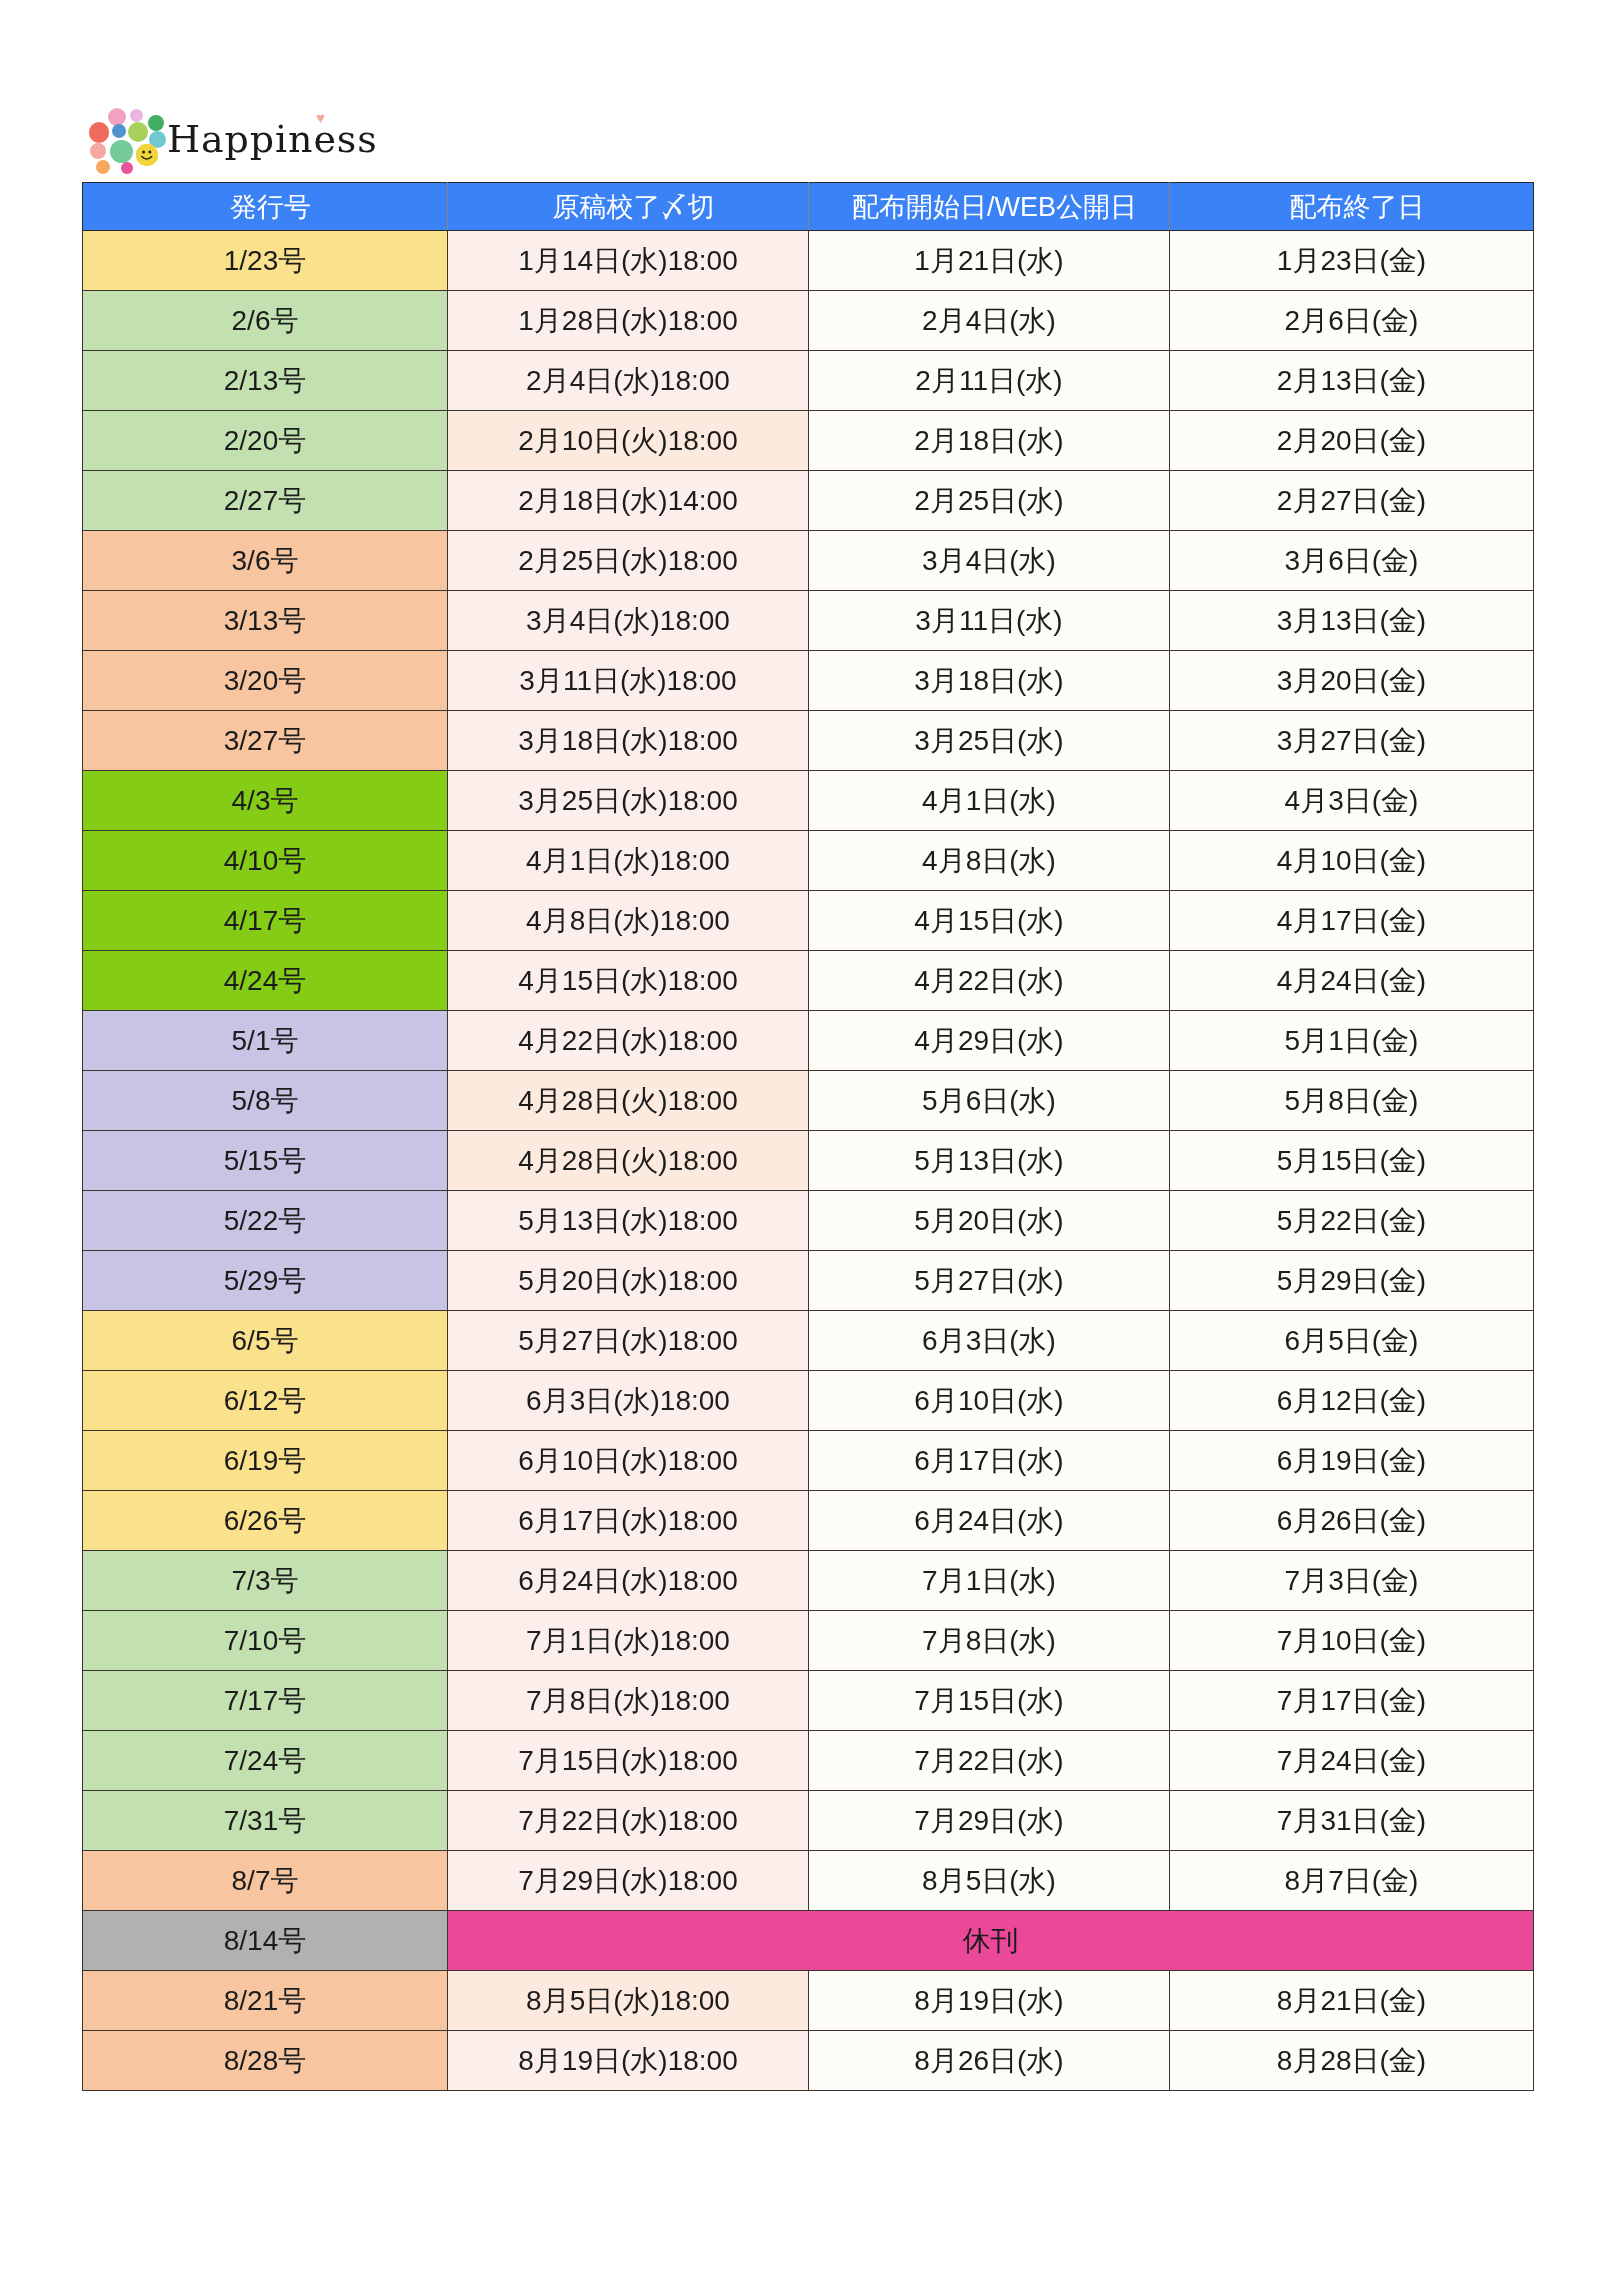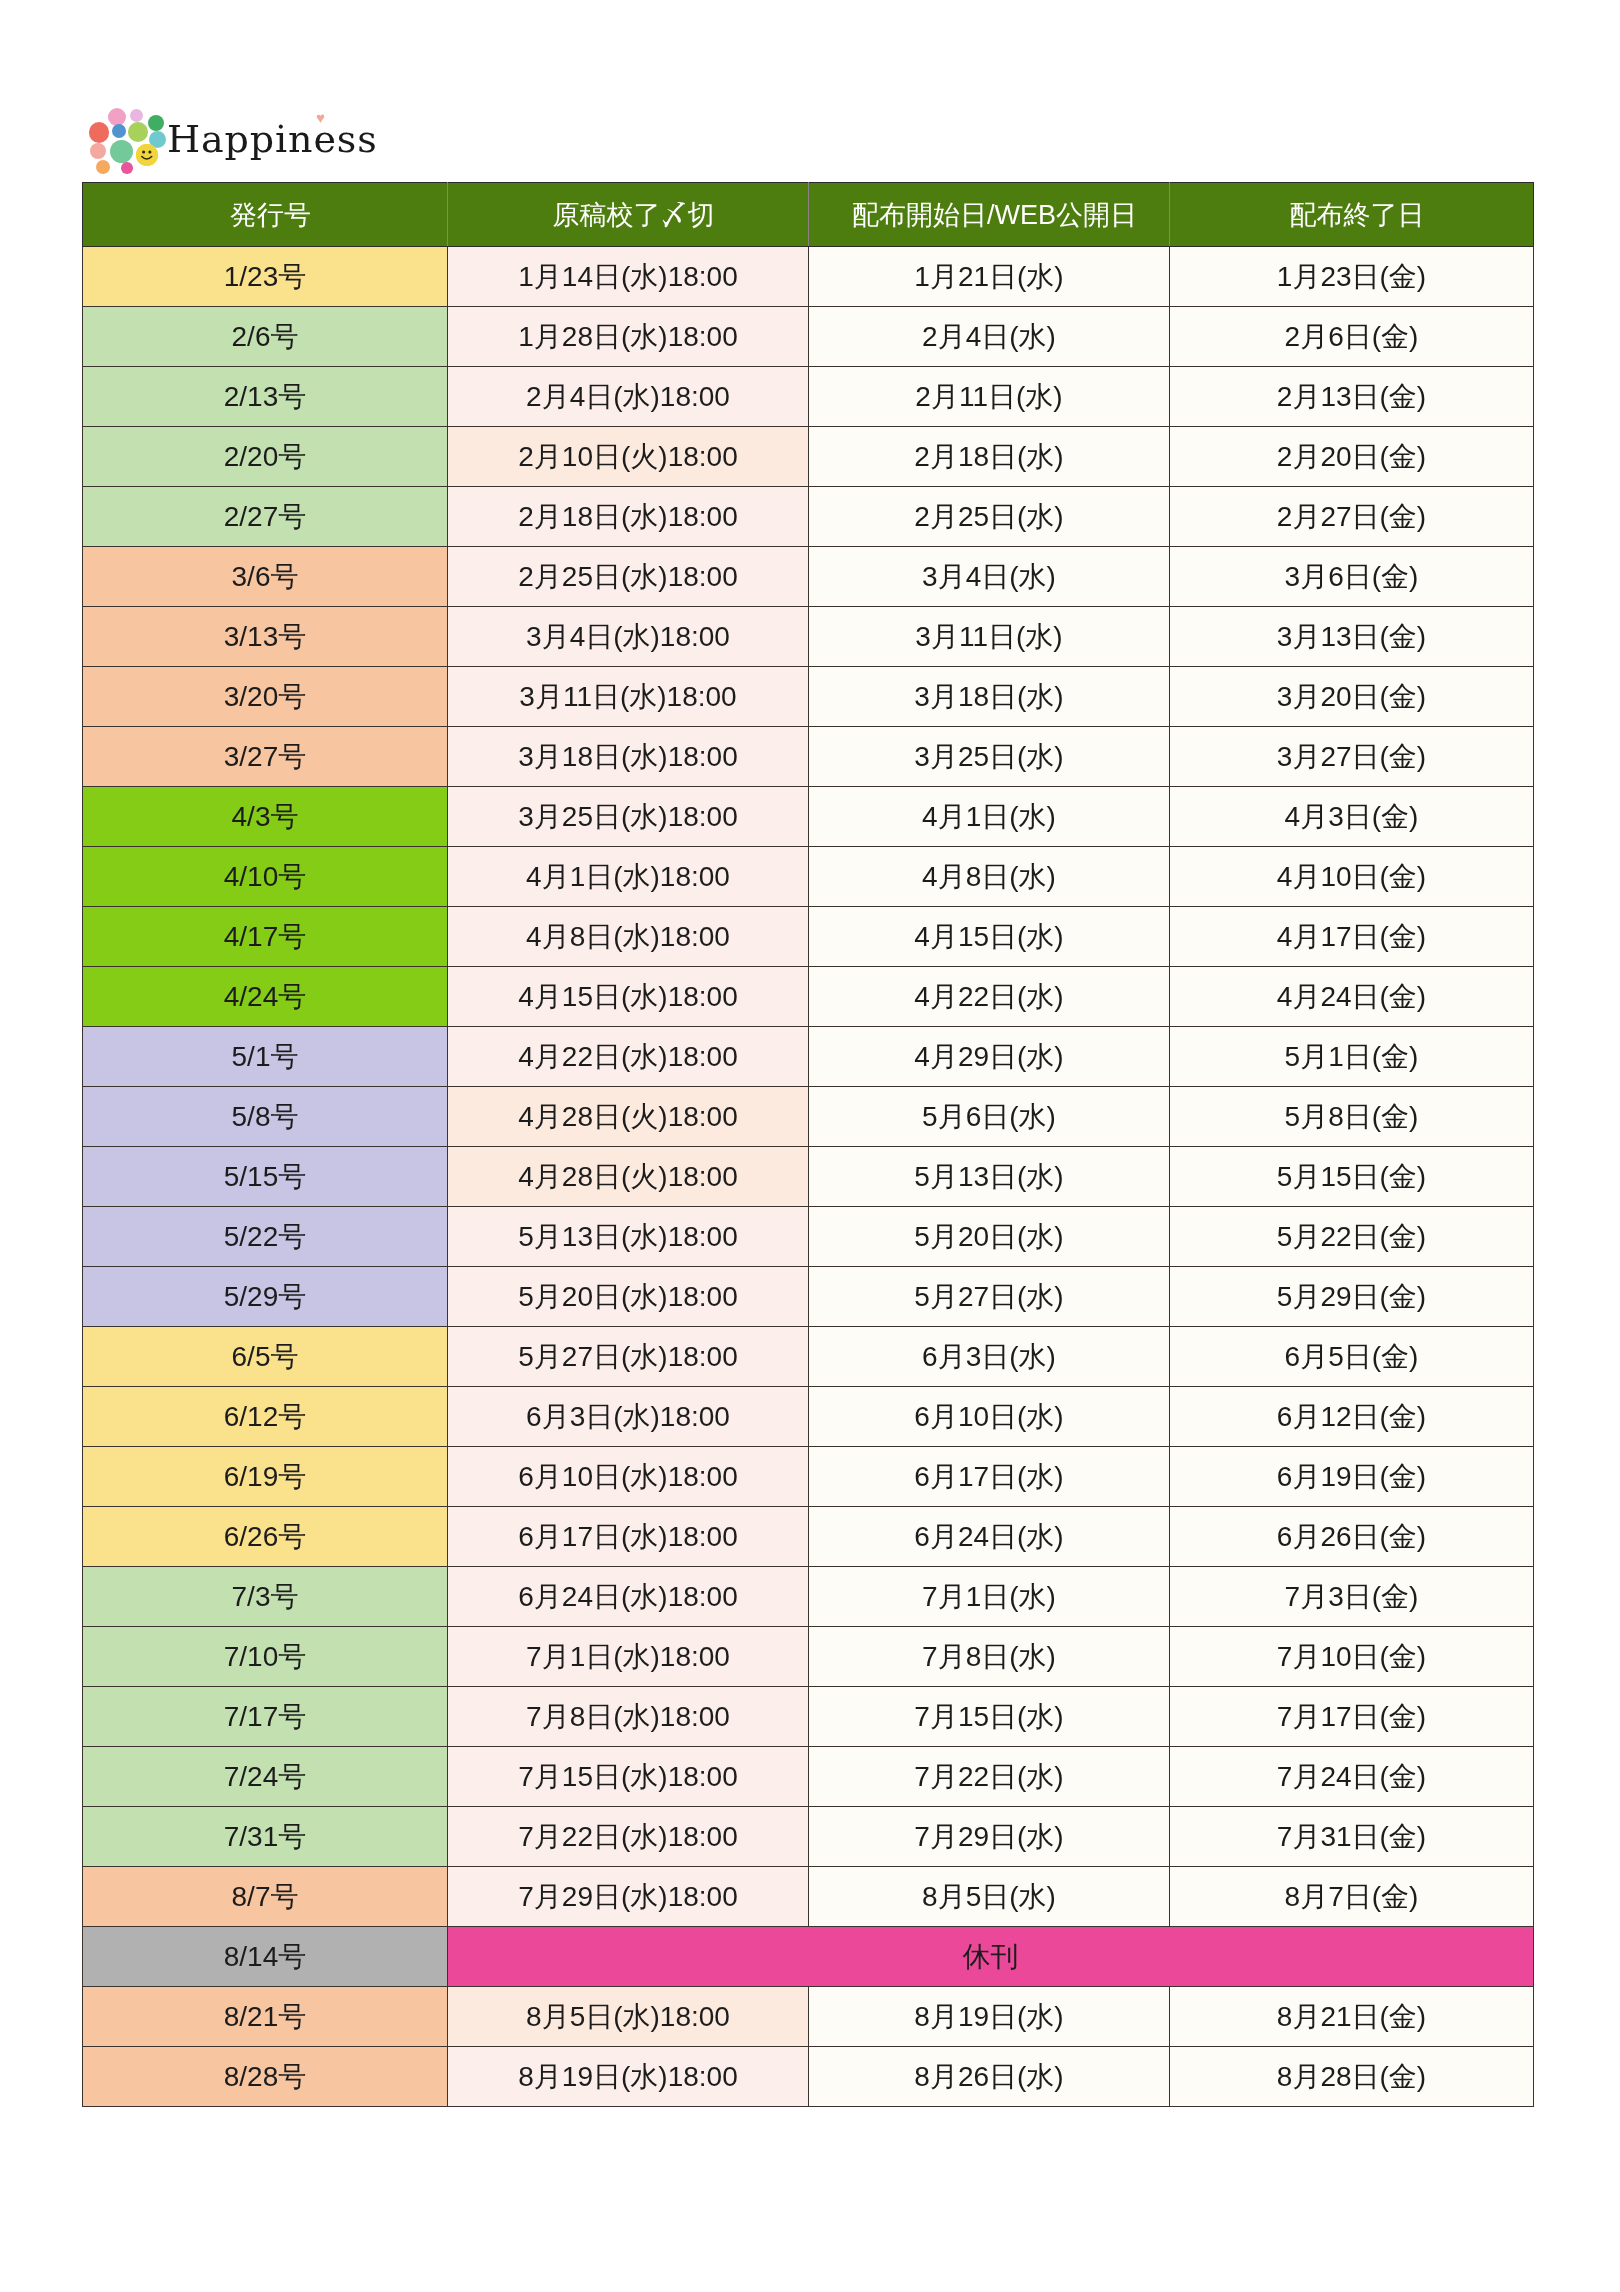--- a/index.html
+++ b/index.html
@@ -73,23 +73,23 @@
     text-align: center;
     vertical-align: middle;
     padding: 0;
     height: 60px;
     font-size: 28px;
     color: #1c1c1c;
     font-weight: 400;
     white-space: nowrap;
   }
   #schedule-table thead th {
-    background: #4d7c0f;
+    background: #3b82f6;
     color: #ffffff;
-    height: 64px;
+    height: 48px;
     font-size: 27px;
     border-color: #2e2a28;
     border-left-color: #8a8280;
     border-right-color: #8a8280;
     padding-left: 11px;
   }
   #schedule-table thead th:first-child { border-left-color: #2e2a28; }
   #schedule-table thead th:last-child { border-right-color: #2e2a28; }
 
   
@@ -172,21 +172,21 @@
         <td class="bg-ivory">2月13日(金)</td>
       </tr>
       <tr>
         <td class="bg-green">2/20号</td>
         <td class="bg-peach txt-alert">2月10日(火)18:00</td>
         <td class="bg-ivory">2月18日(水)</td>
         <td class="bg-ivory">2月20日(金)</td>
       </tr>
       <tr>
         <td class="bg-green">2/27号</td>
-        <td class="bg-pink">2月18日(水)18:00</td>
+        <td class="bg-pink">2月18日(水)14:00</td>
         <td class="bg-ivory">2月25日(水)</td>
         <td class="bg-ivory">2月27日(金)</td>
       </tr>
       <tr>
         <td class="bg-orange">3/6号</td>
         <td class="bg-pink">2月25日(水)18:00</td>
         <td class="bg-ivory">3月4日(水)</td>
         <td class="bg-ivory">3月6日(金)</td>
       </tr>
       <tr>

